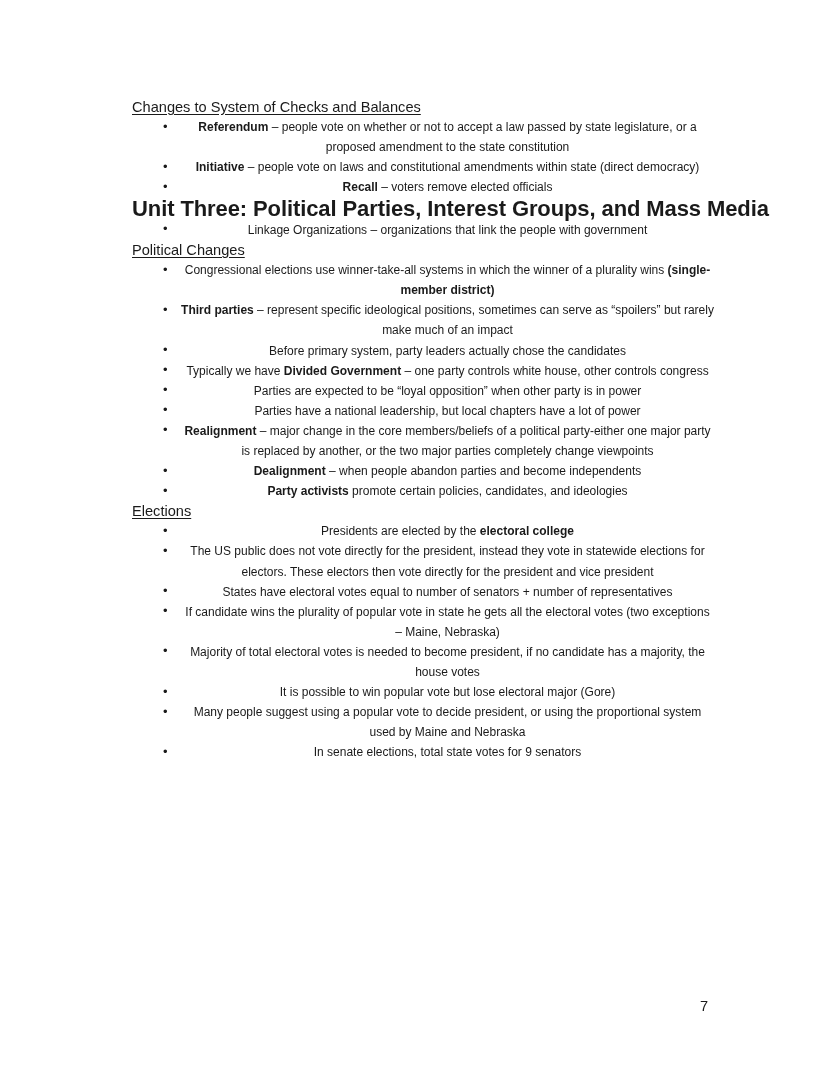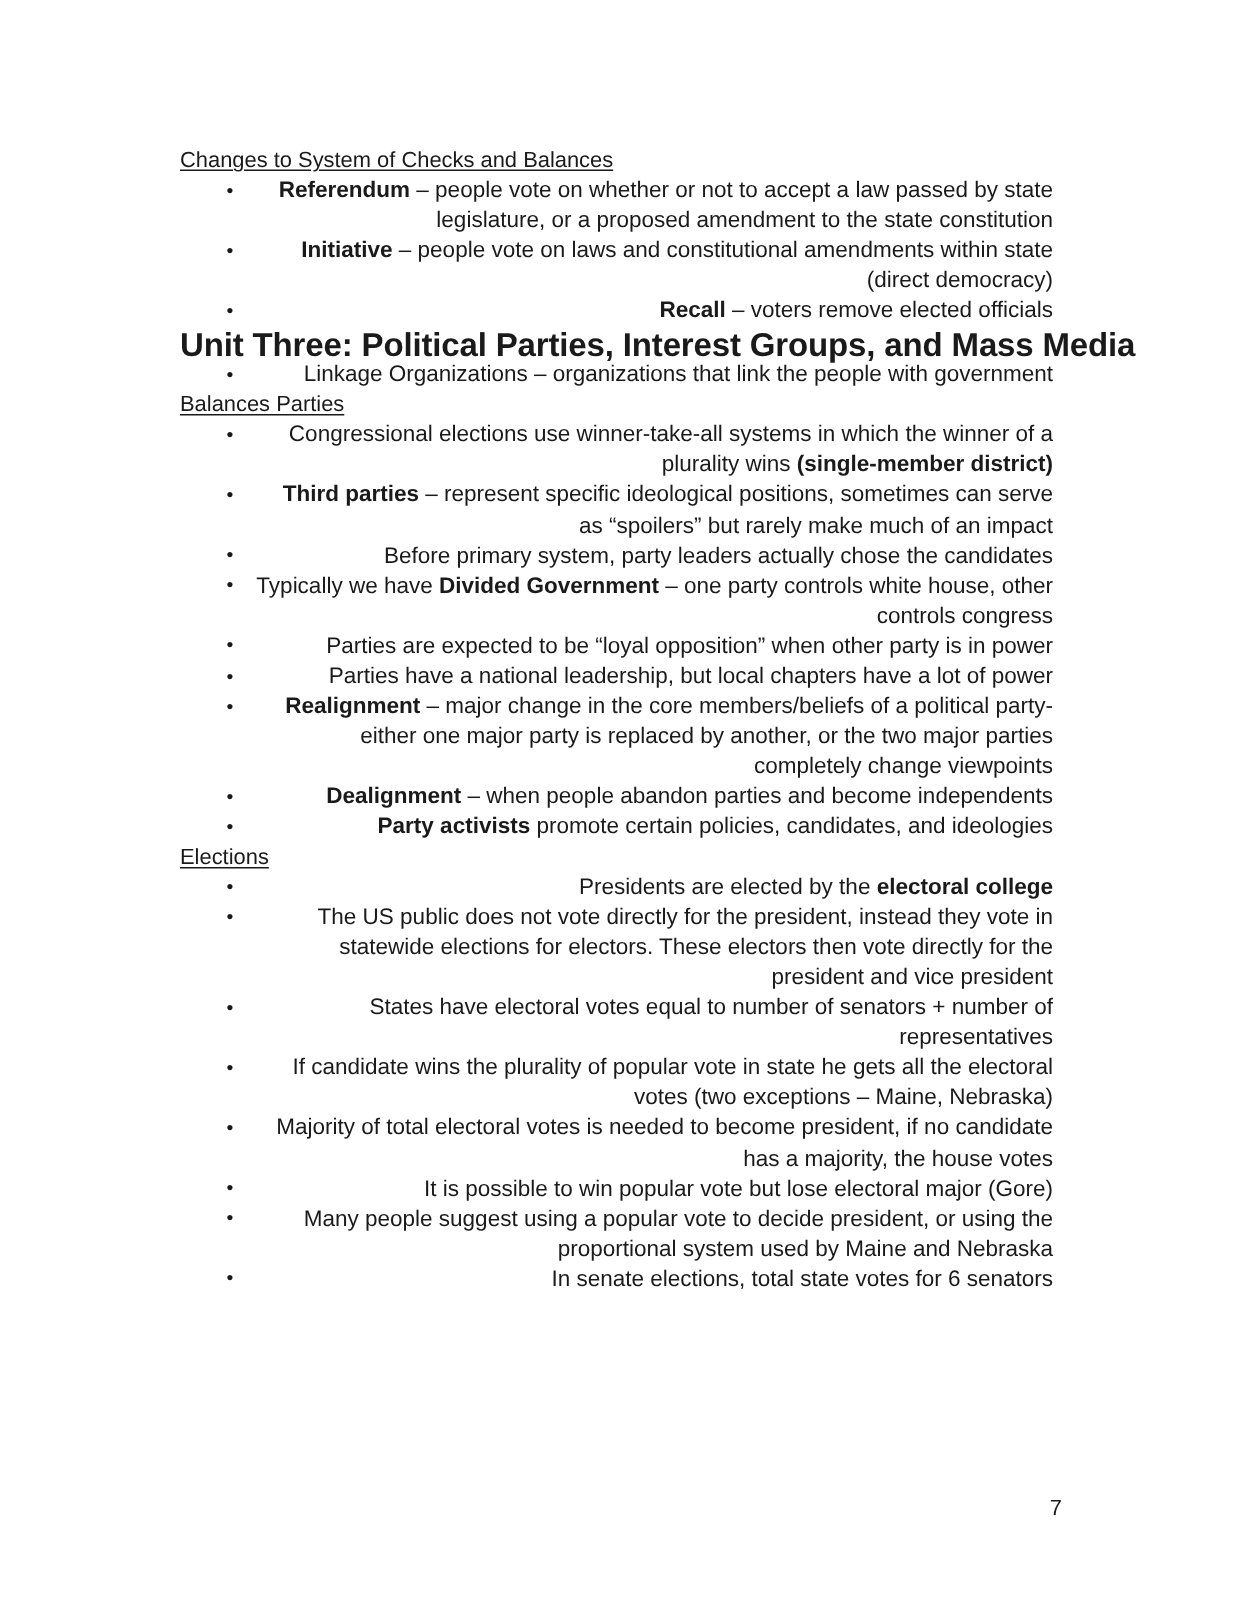--- a/index.html
+++ b/index.html
@@ -18,21 +18,21 @@
   .page {
     position: absolute;
     left: 0;
     top: 0;
     width: 828px;
     height: 1071px;
     background: #ffffff;
   }
   .content {
     position: absolute;
-    left: 120px;
+    left: 132px;
     top: 97px;
     width: 582px;
   }
   .section-heading {
     font-size: 14.6px;
     line-height: 20.1px;
     text-decoration: underline;
     text-underline-offset: 2px;
     white-space: nowrap;
     margin: 0;
@@ -47,24 +47,24 @@
     letter-spacing: -0.1px;
   }
   ul.bullets {
     list-style: none;
     margin: 0;
     padding: 0;
   }
   ul.bullets > li {
     position: relative;
     padding-left: 49px;
-    font-size: 15px;
+    font-size: 12px;
     line-height: 20.1px;
     margin: 0;
-    text-align: right;
+    text-align: center;
   }
   ul.bullets > li::before {
     content: "\2022";
     position: absolute;
     left: 31px;
     top: -0.5px;
     font-size: 13px;
     line-height: 20.1px;
     color: #1a1a1a;
   }
@@ -87,38 +87,38 @@
       <div class="section-heading">Changes to System of Checks and Balances</div>
       <ul class="bullets">
         <li><b>Referendum</b><span> – people vote on whether or not to accept a law passed by state legislature, or a proposed amendment to the state constitution</span></li>
         <li><b>Initiative</b><span> – people vote on laws and constitutional amendments within state (direct democracy)</span></li>
         <li><b>Recall</b><span> – voters remove elected officials</span></li>
       </ul>
       <div class="unit-heading">Unit Three: Political Parties, Interest Groups, and Mass Media</div>
       <ul class="bullets">
         <li><span>Linkage Organizations – organizations that link the people with government</span></li>
       </ul>
-      <div class="section-heading">Balances Parties</div>
+      <div class="section-heading">Political Changes</div>
       <ul class="bullets">
         <li><span>Congressional elections use winner-take-all systems in which the winner of a plurality wins </span><b>(single-member district)</b></li>
         <li><b>Third parties</b><span> – represent specific ideological positions, sometimes can serve as “spoilers” but rarely make much of an impact</span></li>
         <li><span>Before primary system, party leaders actually chose the candidates</span></li>
         <li><span>Typically we have </span><b>Divided Government</b><span> – one party controls white house, other controls congress</span></li>
         <li><span>Parties are expected to be “loyal opposition” when other party is in power</span></li>
         <li><span>Parties have a national leadership, but local chapters have a lot of power</span></li>
         <li><b>Realignment</b><span> – major change in the core members/beliefs of a political party-either one major party is replaced by another, or the two major parties completely change viewpoints</span></li>
         <li><b>Dealignment</b><span> – when people abandon parties and become independents</span></li>
         <li><b>Party activists</b><span> promote certain policies, candidates, and ideologies</span></li>
       </ul>
       <div class="section-heading">Elections</div>
       <ul class="bullets">
         <li><span>Presidents are elected by the </span><b>electoral college</b></li>
         <li><span>The US public does not vote directly for the president, instead they vote in statewide elections for electors.  These electors then vote directly for the president and vice president</span></li>
         <li><span>States have electoral votes equal to number of senators + number of representatives</span></li>
         <li><span>If candidate wins the plurality of popular vote in state he gets all the electoral votes (two exceptions – Maine, Nebraska)</span></li>
         <li><span>Majority of total electoral votes is needed to become president, if no candidate has a majority, the house votes</span></li>
         <li><span>It is possible to win popular vote but lose electoral major (Gore)</span></li>
         <li><span>Many people suggest using a popular vote to decide president, or using the proportional system used by Maine and Nebraska</span></li>
-        <li><span>In senate elections, total state votes for 6 senators</span></li>
+        <li><span>In senate elections, total state votes for 9 senators</span></li>
       </ul>
     </div>
   <div class="page-number">7</div>
 </div>
 
 </body></html>

